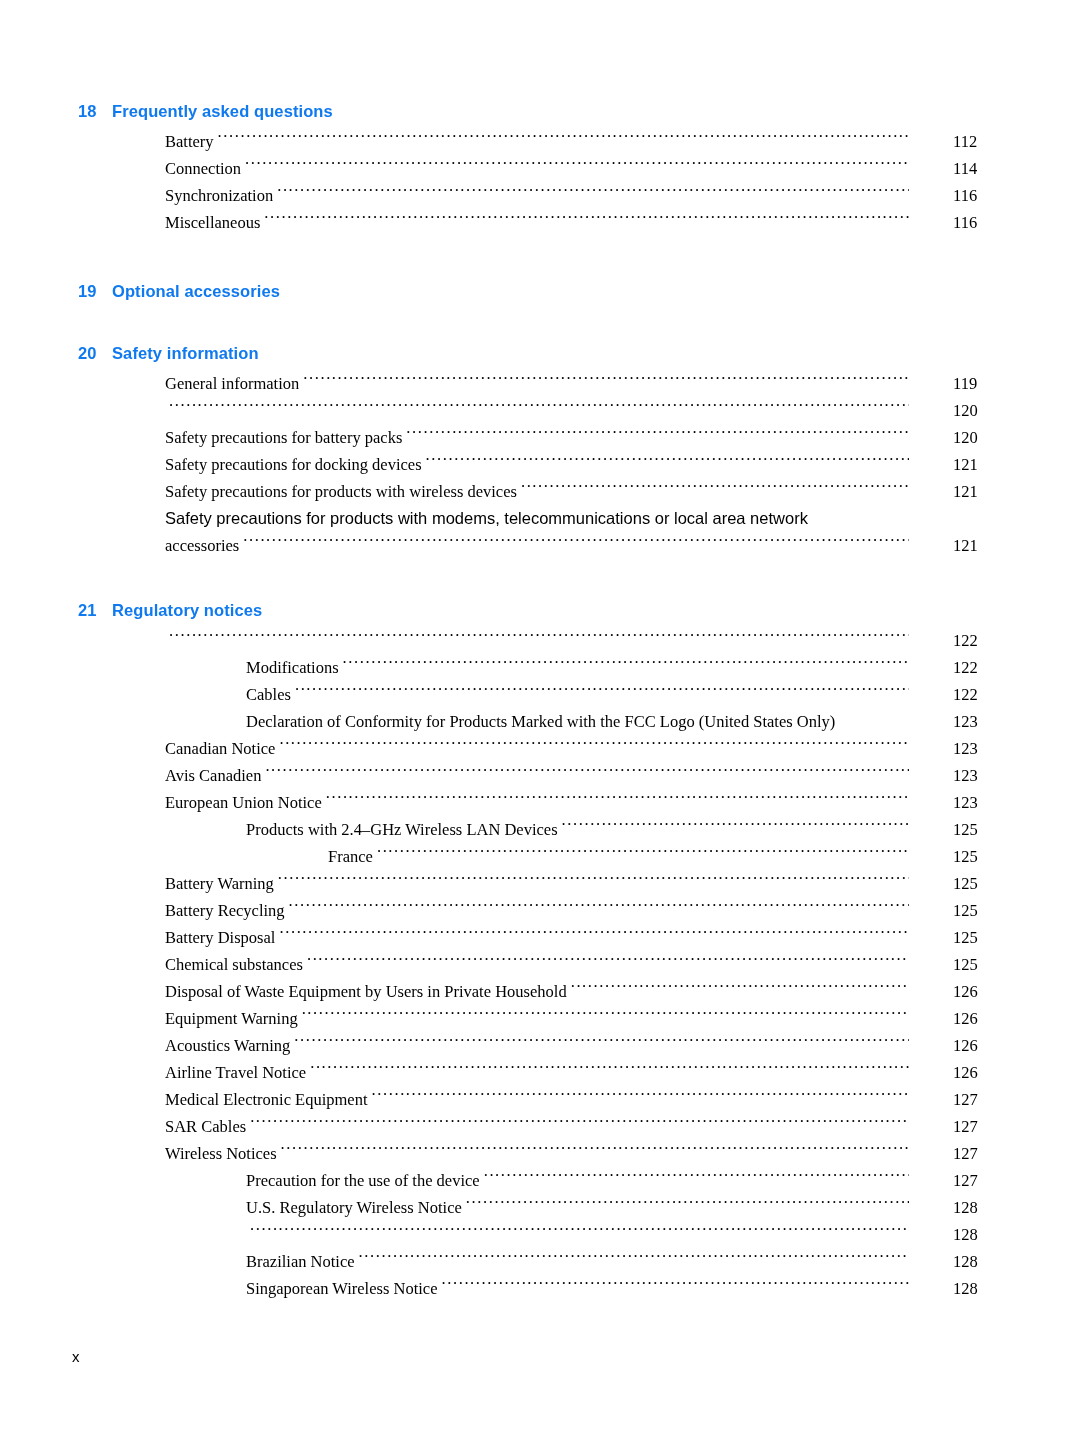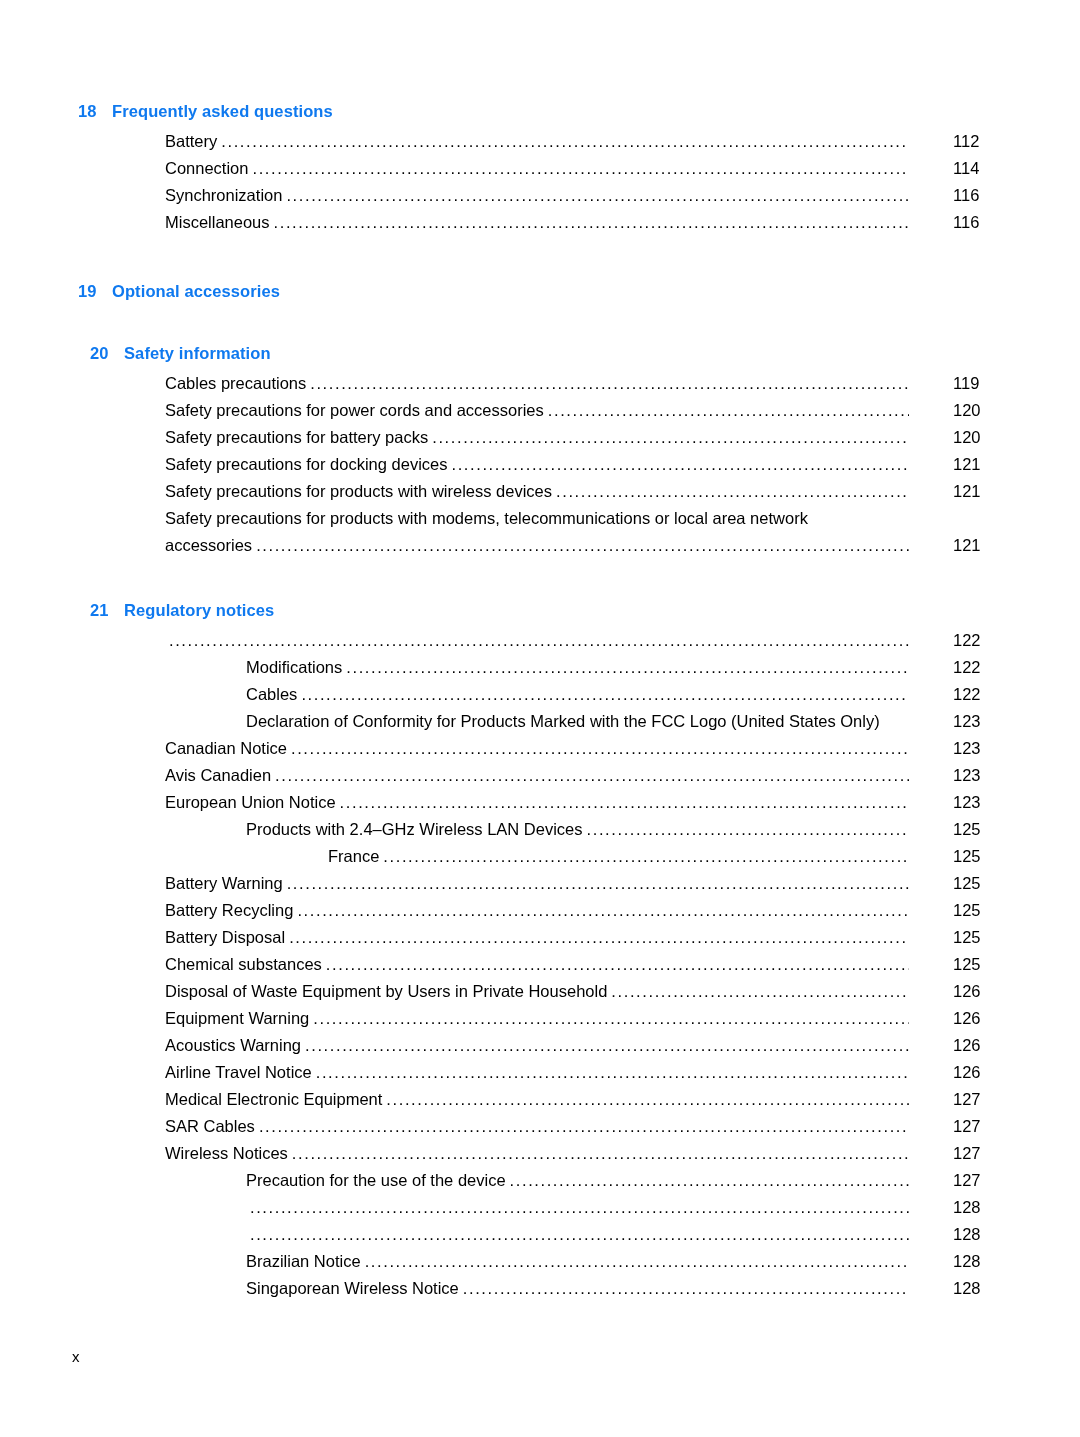--- a/index.html
+++ b/index.html
@@ -43,32 +43,33 @@
   }
   .chapter-num {
     width: 34px;
     flex: 0 0 34px;
   }
   .chapter-title {
     flex: 1 1 auto;
   }
 
   
-  .chapter.sp-top     { margin-top: 40px; margin-left: 12px; }
+  .chapter.sp-top     { margin-top: 40px; }
   .chapter.sp-top-lg  { margin-top: 44px; }
   .chapter.sp-first   { margin-top: 0; }
 
   
   .entry {
     display: flex;
-    align-items: flex-end;
+    align-items: flex-start;
     font-size: 16.5px;
     line-height: 27px;
     color: #000000;
     white-space: nowrap;
+    font-family: Liberation Serif, serif;
   }
   .entry.first-after-head { margin-top: 6px; }
 
   .entry-label {
     flex: 0 0 auto;
   }
   .leader {
     flex: 1 1 auto;
     position: relative;
     overflow: hidden;
@@ -149,26 +150,25 @@
       </div>
       <div class="chapter sp-top-lg">
         <span class="chapter-num">19</span>
         <span class="chapter-title">Optional accessories</span>
       </div>
       <div class="chapter sp-top">
         <span class="chapter-num">20</span>
         <span class="chapter-title">Safety information</span>
       </div>
       <div class="entry lvl1 first-after-head">
-        <span class="entry-label">Cables precautions</span>
+        <span class="entry-label">General information</span>
         <span class="leader"></span>
         <span class="entry-page">119</span>
       </div>
       <div class="entry lvl1">
-        <span class="entry-label">Safety precautions for power cords and accessories</span>
         <span class="leader"></span>
         <span class="entry-page">120</span>
       </div>
       <div class="entry lvl1">
         <span class="entry-label">Safety precautions for battery packs</span>
         <span class="leader"></span>
         <span class="entry-page">120</span>
       </div>
       <div class="entry lvl1">
         <span class="entry-label">Safety precautions for docking devices</span>
@@ -290,20 +290,21 @@
         <span class="entry-label">Wireless Notices</span>
         <span class="leader"></span>
         <span class="entry-page">127</span>
       </div>
       <div class="entry lvl2">
         <span class="entry-label">Precaution for the use of the device </span>
         <span class="leader"></span>
         <span class="entry-page">127</span>
       </div>
       <div class="entry lvl2">
+        <span class="entry-label">U.S. Regulatory Wireless Notice</span>
         <span class="leader"></span>
         <span class="entry-page">128</span>
       </div>
       <div class="entry lvl2">
         <span class="leader"></span>
         <span class="entry-page">128</span>
       </div>
       <div class="entry lvl2">
         <span class="entry-label">Brazilian Notice</span>
         <span class="leader"></span>

